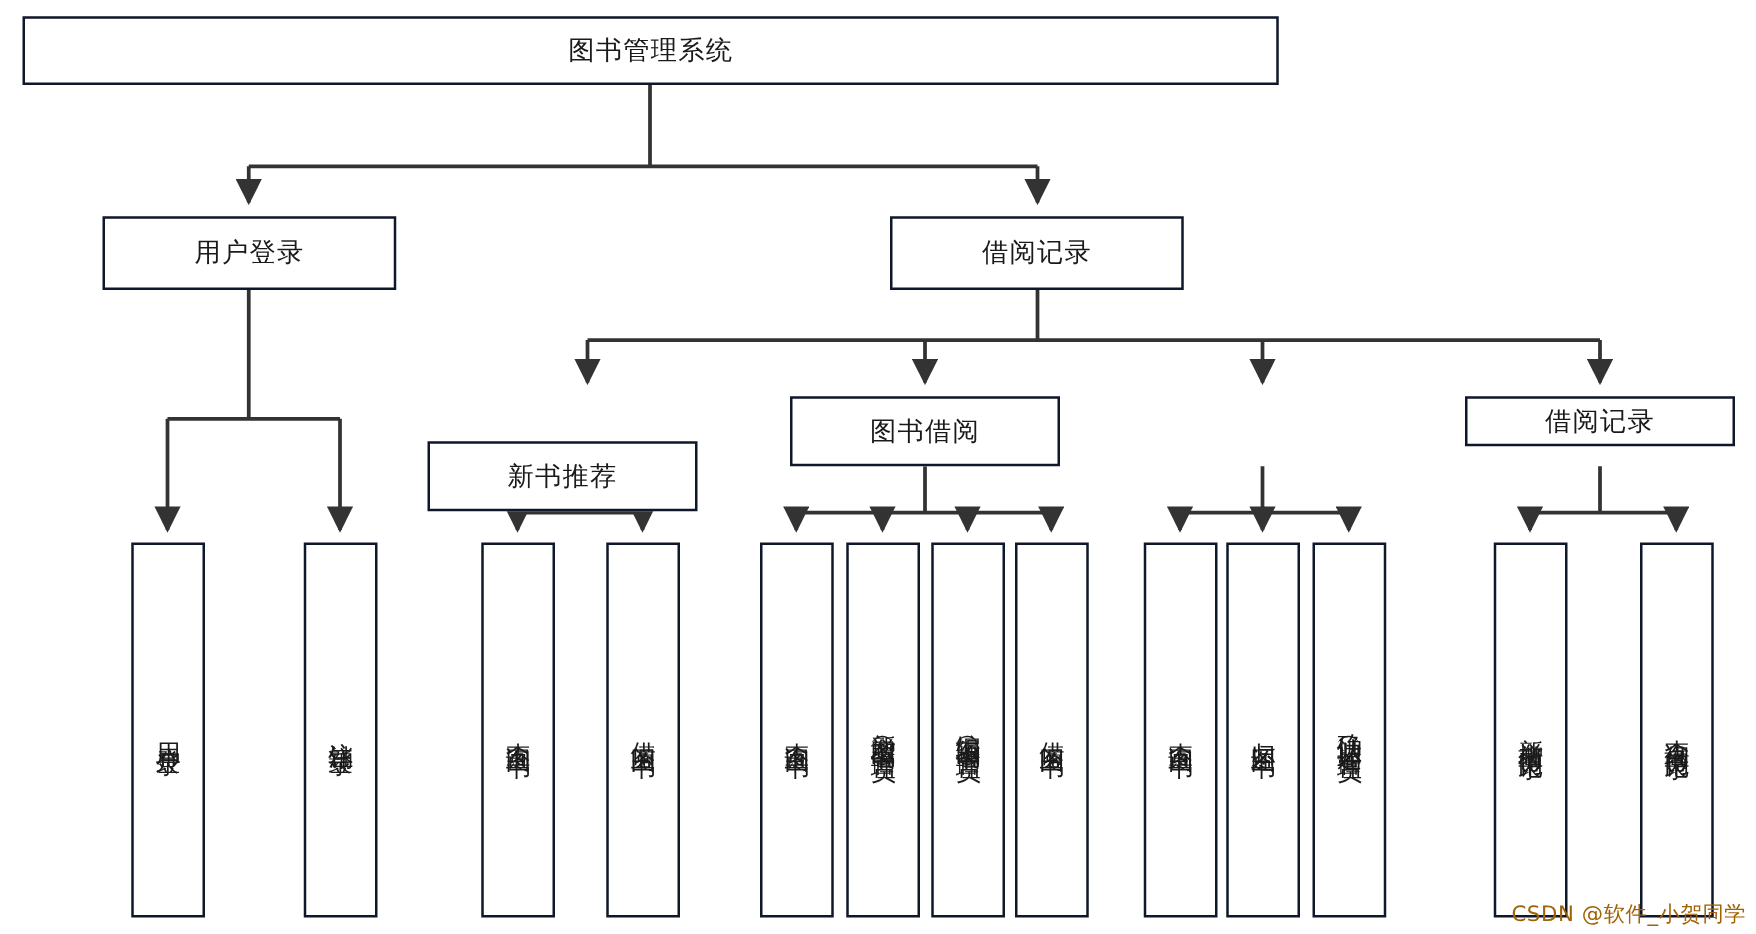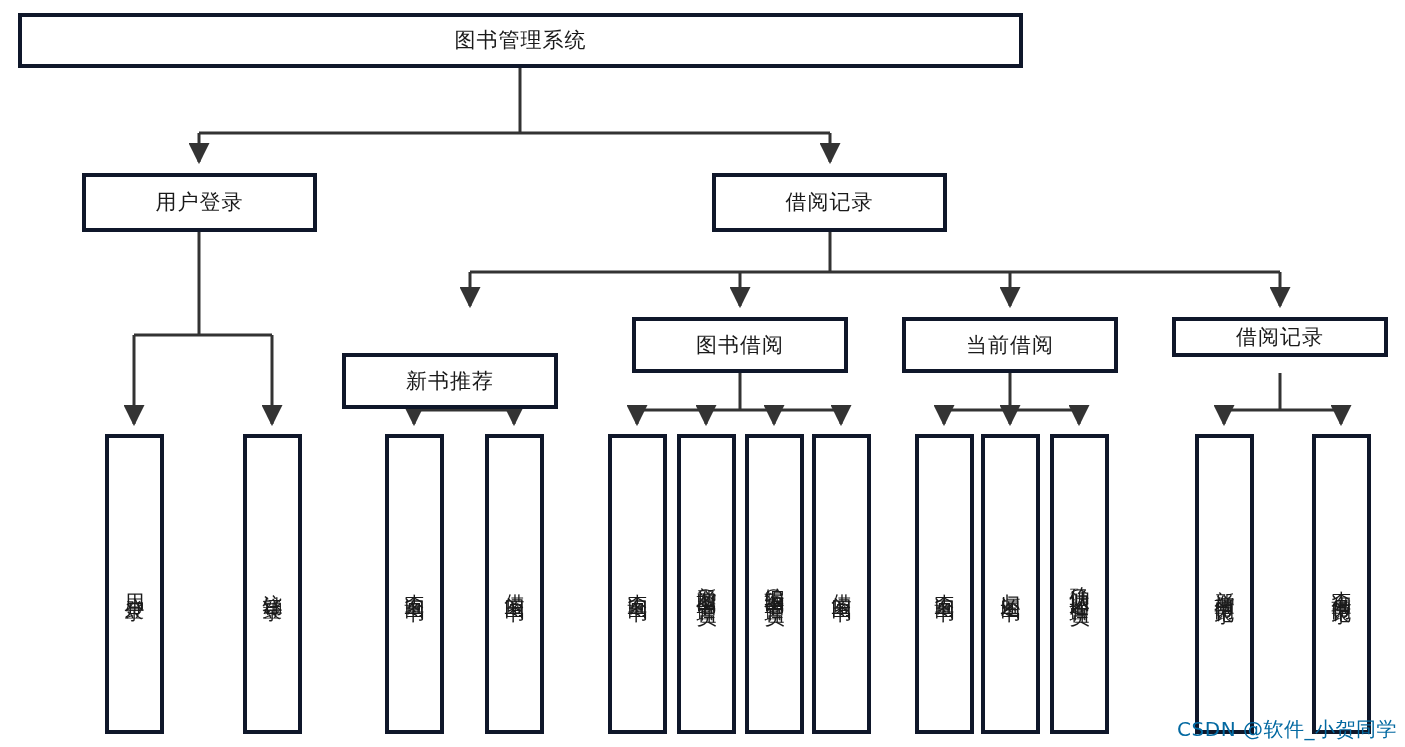--- a/index.html
+++ b/index.html
@@ -22,21 +22,21 @@
     position: absolute;
     left: 0;
     top: 0;
     width: 1405px;
     height: 747px;
     pointer-events: none;
   }
   .node {
     position: absolute;
     box-sizing: border-box;
-    border: 4px solid #0f172a;
+    border: 2px solid #0f172a;
     background: #ffffff;
     display: flex;
     align-items: center;
     justify-content: center;
     color: #1a1a1a;
     font-size: 21px;
     letter-spacing: 1px;
     line-height: 1.25;
     text-align: left;
   }
@@ -51,22 +51,22 @@
   }
   .node.leaf > span {
     writing-mode: vertical-rl;
     text-orientation: upright;
     display: block;
   }
   .watermark {
     position: absolute;
     right: 8px;
     bottom: 4px;
-    font-size: 20px;
-    color: #0369a1;
+    font-size: 17px;
+    color: #a16207;
     letter-spacing: 0.5px;
     white-space: nowrap;
     font-family: "DejaVu Sans", "Liberation Sans", sans-serif;
   }
 </style>
 </head>
 <body>
 
 <div id="canvas">
 
@@ -130,23 +130,20 @@
   <div class="node" style="left: 712px; top: 173px; width: 235px; height: 59px;">
     <span>借阅记录</span>
   </div>
 
   <div class="node" style="left: 342px; top: 317px; width: 216px; height: 56px; margin-top: 36px;">
     <span>新书推荐</span>
   </div>
   <div class="node" style="left: 632px; top: 317px; width: 216px; height: 56px;">
     <span>图书借阅</span>
   </div>
-  <div class="node" style="left: 902px; top: 317px; width: 216px; height: 56px;">
-    <span>当前借阅</span>
-  </div>
   <div class="node" style="left: 1172px; top: 317px; width: 216px; height: 40px;">
     <span>借阅记录</span>
   </div>
 
   <div class="node leaf" style="left: 105px; top: 434px; width: 59px; height: 300px;">
     <span>用户登录</span>
   </div>
   <div class="node leaf" style="left: 243px; top: 434px; width: 59px; height: 300px;">
     <span>注销登录</span>
   </div>

